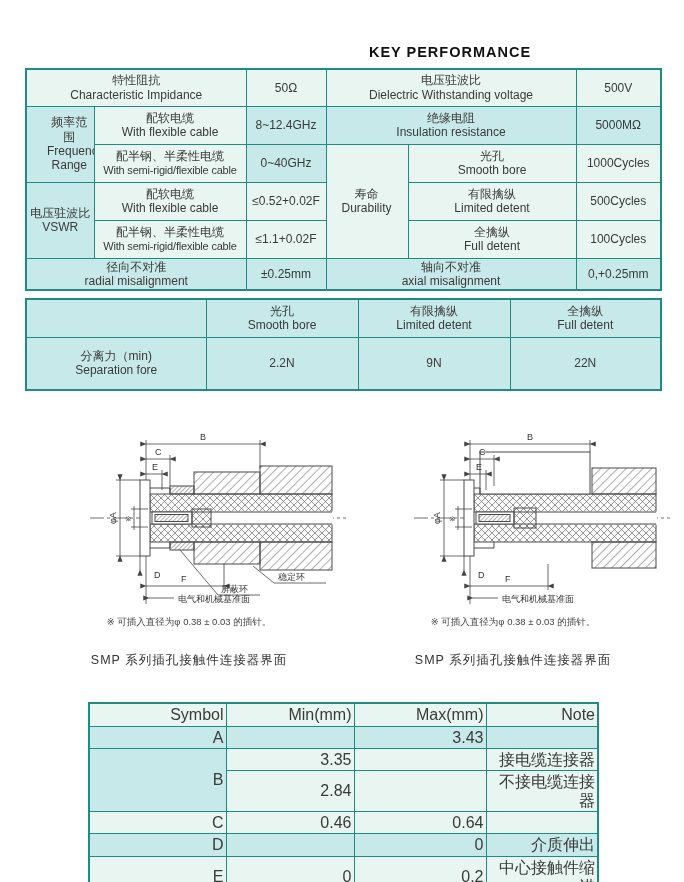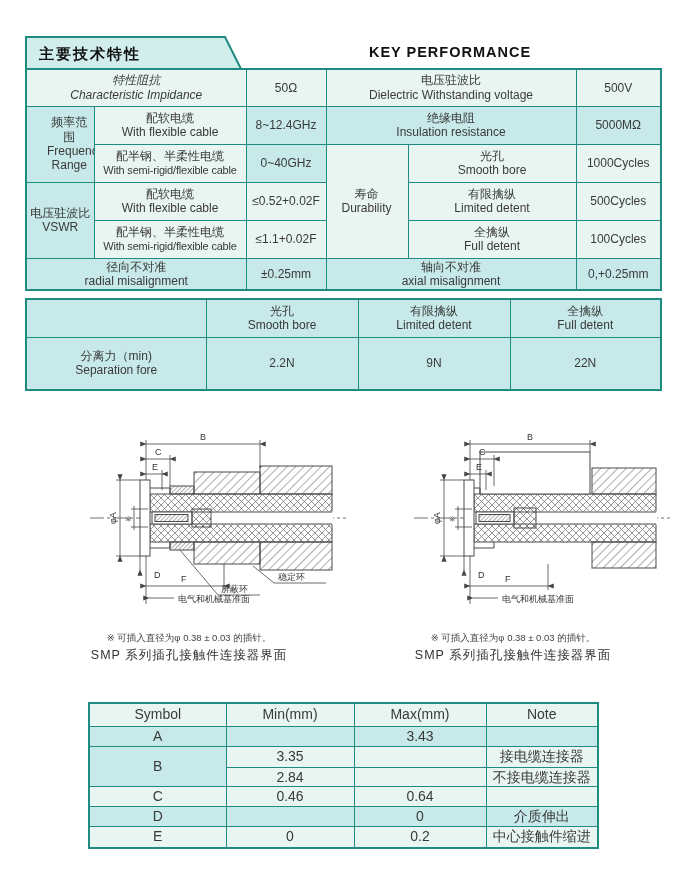--- a/index.html
+++ b/index.html
@@ -10,32 +10,32 @@
   .tab-wrap svg{display:block;}
   
   table.t{border-collapse:collapse;table-layout:fixed;position:absolute;}
   table.t td{border:1px solid #1f8c82;vertical-align:middle;text-align:center;
              padding:1px 2px;font-size:12px;line-height:1.2;overflow:hidden;}
   table.t{border:2px solid #1f8c82;}
   td.bl{background:#e8f5f1;}
   td.bc{background:#c7e9e9;}
   td.al{text-align:left;padding-left:8px;}
   td.al14{text-align:left;padding-left:14px;}
-  td.al40{text-align:left;padding-left:40px;font-style:italic;}
+  td.al40{text-align:left;padding-left:40px;}
   .sm{font-size:11px;letter-spacing:-0.2px;}
   
   #key-perf{position:absolute;left:300px;top:44px;width:300px;text-align:center;
             font-size:14.5px;font-weight:bold;color:#111;letter-spacing:1px;}
   
   .figure{position:absolute;width:322px;}
-  .figure .note{margin-top:18px;text-align:center;font-size:9.5px;color:#444;}
-  .figure .caption{margin-top:2px;text-align:center;font-size:12.5px;color:#333;letter-spacing:1px;}
+  .figure .note{margin-top:2px;text-align:center;font-size:9.5px;color:#444;}
+  .figure .caption{margin-top:23px;text-align:center;font-size:12.5px;color:#333;letter-spacing:1px;}
   .fig-svg text{font-family:"Liberation Sans","DejaVu Sans",sans-serif;}
   
-  table.ifc td{font-size:14px;}
+  table.ifc td{font-size:16px;text-align:right;}
 </style>
 </head>
 <body>
 
 <svg width="0" height="0" style="position:absolute" aria-hidden="true">
   <defs>
     <pattern id="dh" width="6" height="6" patternUnits="userSpaceOnUse" patternTransform="rotate(45)">
       <line x1="0" y1="0" x2="0" y2="6" stroke="#5b5b5b" stroke-width="1"></line>
     </pattern>
     <pattern id="xh" width="7" height="7" patternUnits="userSpaceOnUse">
@@ -45,27 +45,20 @@
       <line x1="0" y1="0" x2="0" y2="3" stroke="#4a4a4a" stroke-width="0.9"></line>
     </pattern>
     <marker id="arr" viewBox="0 0 10 10" refX="1" refY="5" markerWidth="8" markerHeight="8" orient="auto-start-reverse">
       <path d="M10,1 L0,5 L10,9 z" fill="#444"></path>
     </marker>
   </defs>
 </svg>
 
 <div id="page">
 
-  <div class="tab-wrap" style="left:25px;top:36px;">
-    <svg width="228" height="33" viewBox="0 0 228 33">
-      <polygon points="1,1 200,1 216,32 1,32" fill="#d2eeec" stroke="none"></polygon>
-      <path d="M1,33 L1,1 L200,1 L216,33" fill="none" stroke="#1f8c82" stroke-width="2"></path>
-      <text x="14" y="23" font-size="15" font-weight="bold" fill="#111" letter-spacing="2">主要技术特性</text>
-    </svg>
-  </div>
   <div id="key-perf">KEY  PERFORMANCE</div>
 
   <table class="t" style="left:25px;top:68px;width:635px;">
     <colgroup>
       <col style="width:68px">
         <col style="width:152px">
         <col style="width:80px">
       <col style="width:82px">
         <col style="width:168px">
         <col style="width:85px">

